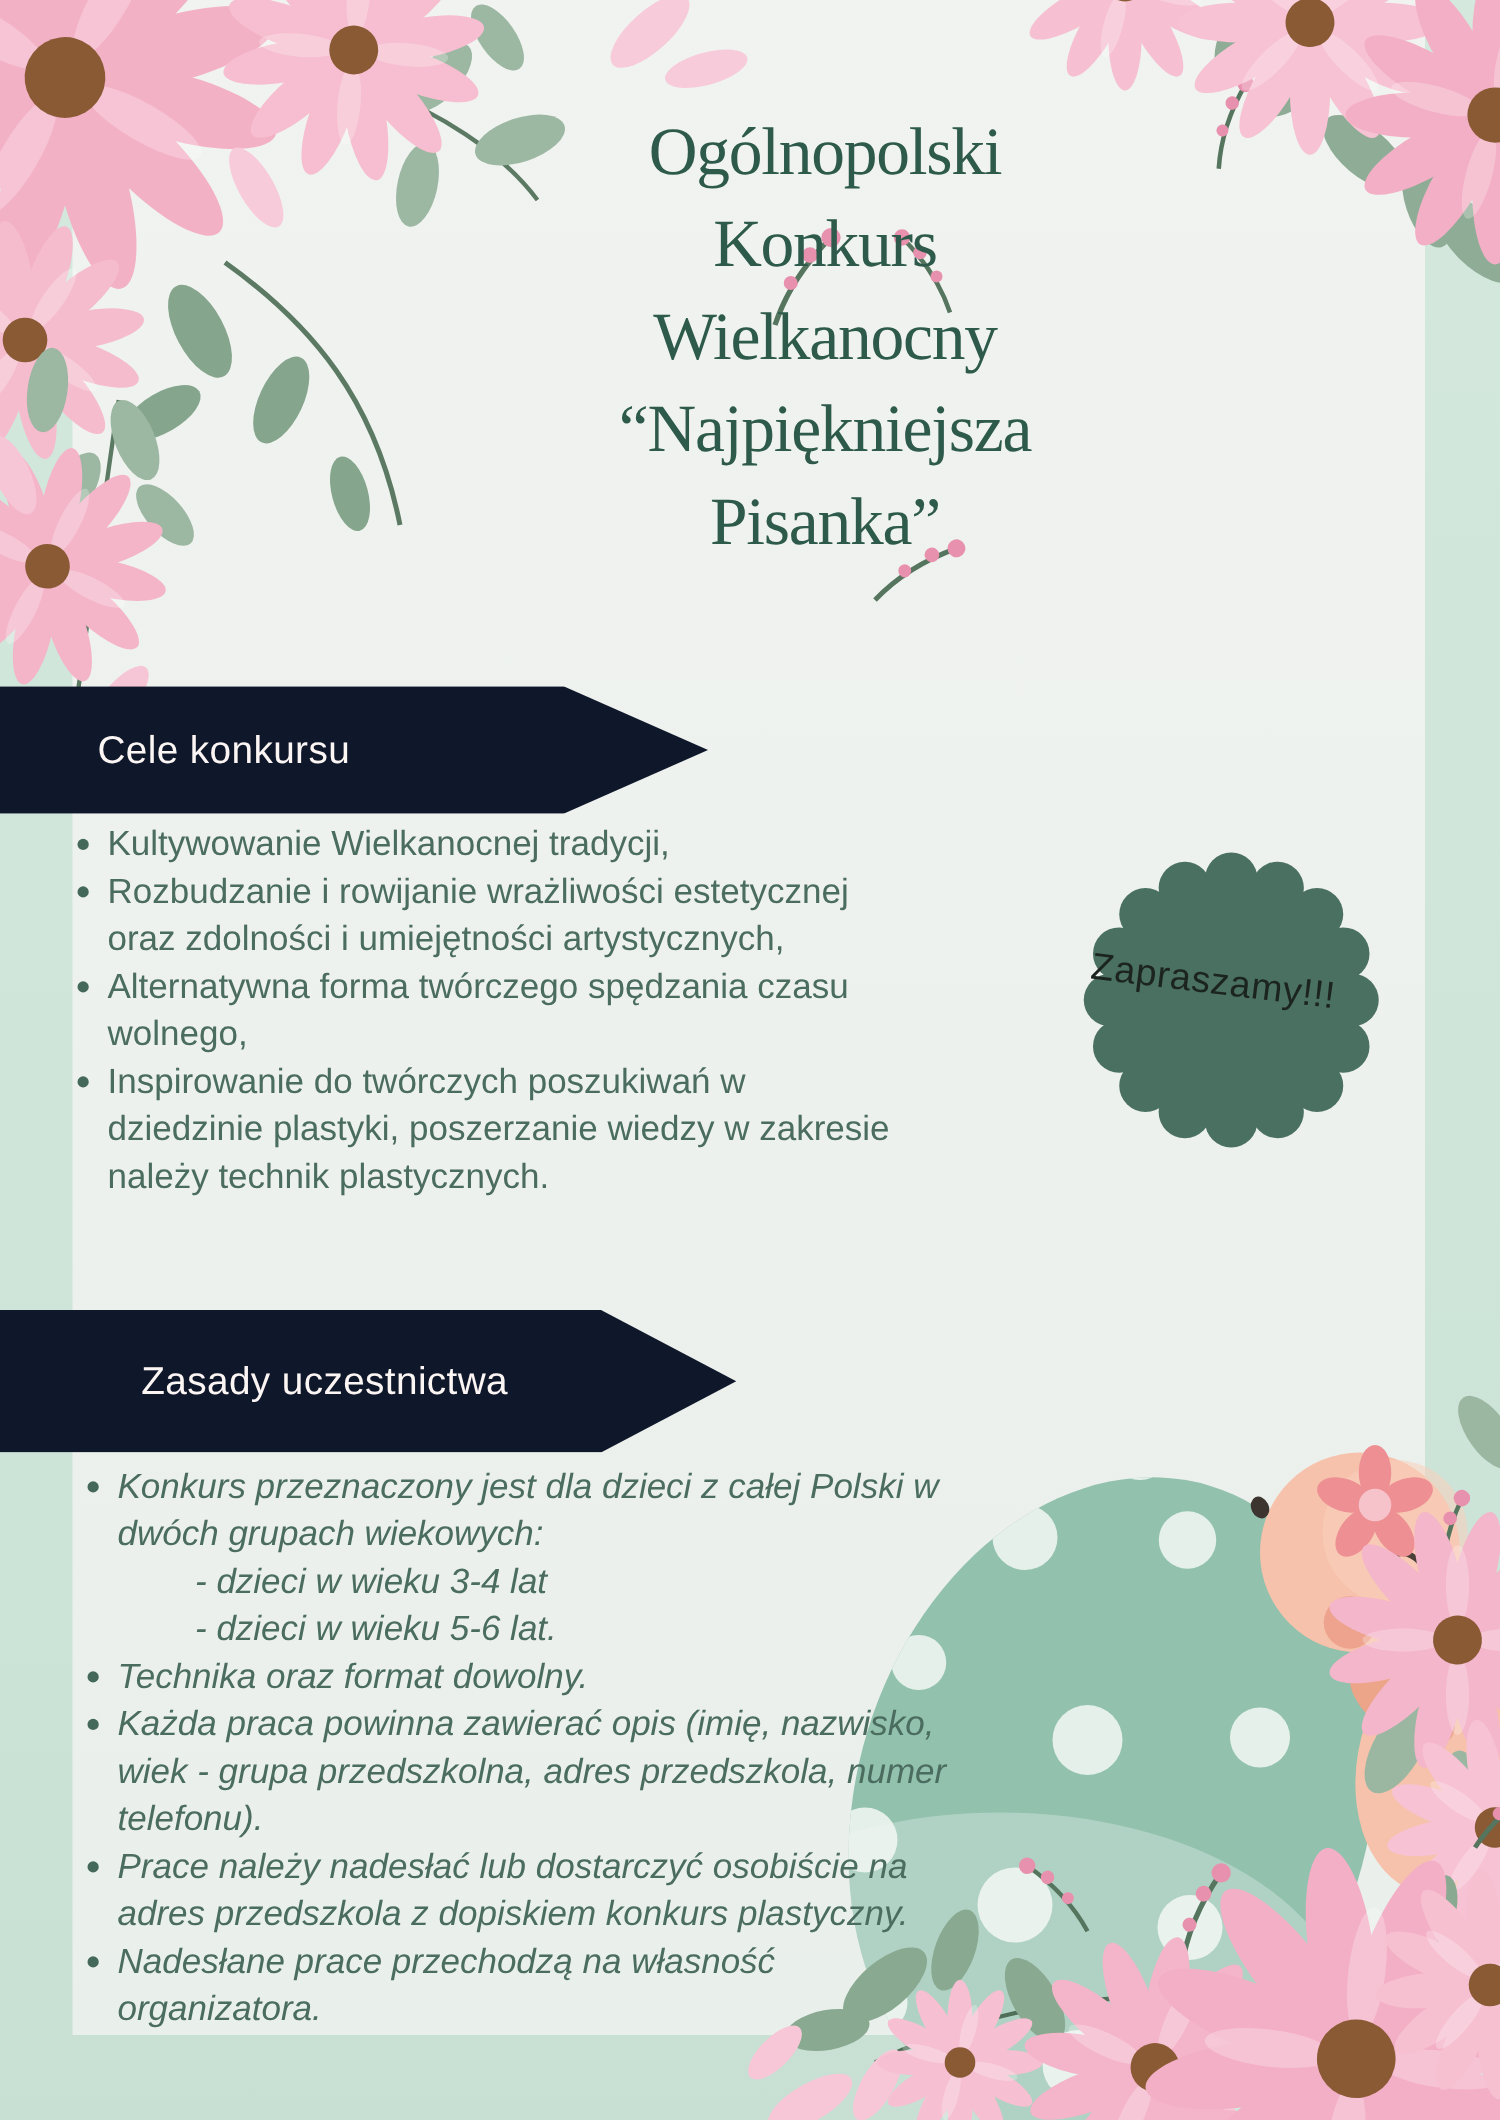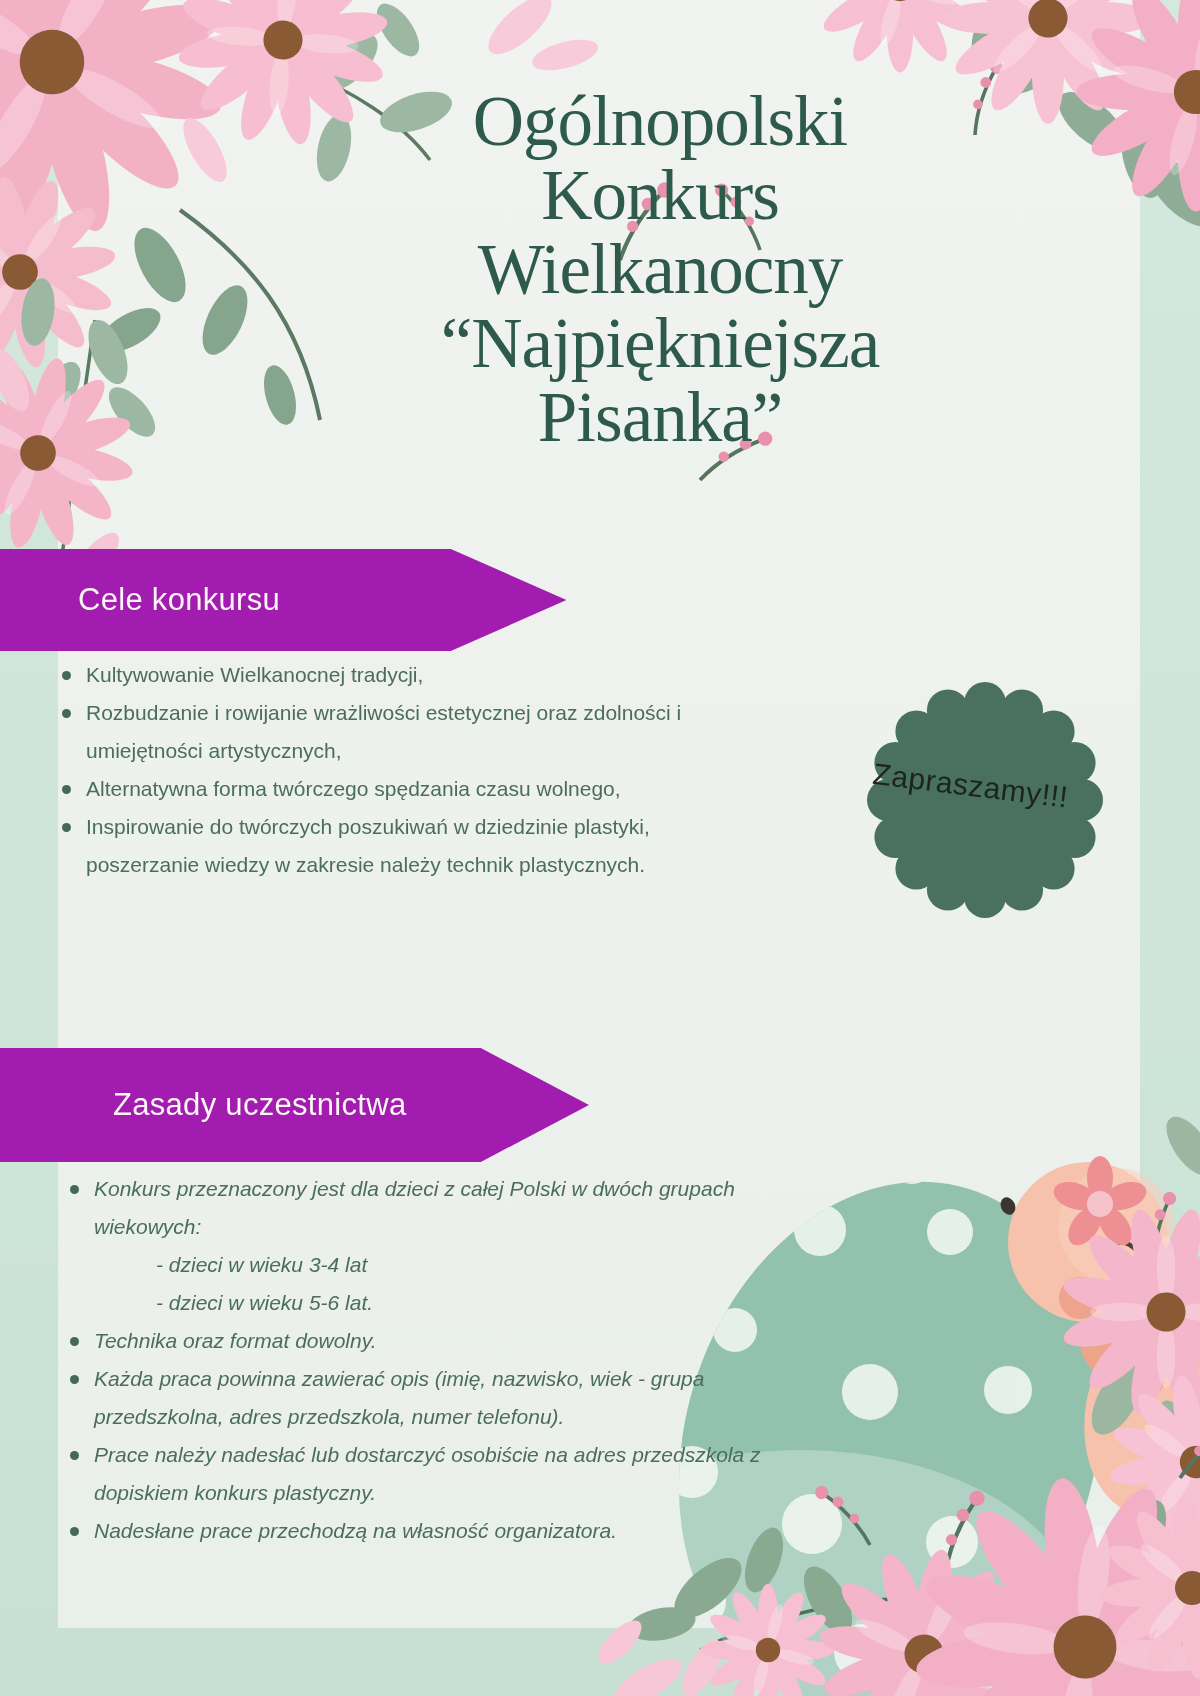--- a/index.html
+++ b/index.html
@@ -11,33 +11,33 @@
   .panel{
     position:absolute;left:58px;top:0;width:1082px;height:1628px;
     background:linear-gradient(180deg,#f0f3f0 0%,#edf1ee 60%,#e9efeb 100%);
     z-index:1;
   }
   .deco{position:absolute;left:0;top:0;width:1200px;height:1696px;z-index:2;pointer-events:none;}
   .title{
     position:absolute;left:205px;top:84px;width:910px;z-index:3;
     text-align:center;color:#2d5a4b;
     font-family:"Liberation Serif",serif;
-    font-size:71px;line-height:74px;font-weight:400;letter-spacing:-1px;
+    font-size:54px;line-height:74px;font-weight:400;letter-spacing:-1px;
   }
   .banner{
-    position:absolute;left:0;z-index:3;background:#a21caf;
+    position:absolute;left:0;z-index:3;background:#0f172a;
     display:flex;align-items:center;
     color:#fbf5f3;font-size:31px;letter-spacing:.3px;
   }
   .banner .heading{white-space:nowrap;}
   .banner1{top:549px;width:500px;height:102px;padding-left:78px;
     clip-path:polygon(0 0,78% 0,98% 50%,78% 100%,0 100%);}
   .banner2{top:1048px;width:488px;height:114px;padding-left:113px;
     clip-path:polygon(0 0,80% 0,98% 50%,80% 100%,0 100%);}
-  .list{position:absolute;z-index:3;color:#4b6d60;font-size:21px;line-height:38px;}
+  .list{position:absolute;z-index:3;color:#4b6d60;font-size:28px;line-height:38px;}
   .list ul{list-style:none;margin:0;padding:0;}
   .list li{position:relative;padding-left:26px;}
   .dot{position:absolute;left:2px;top:15px;width:9px;height:9px;border-radius:50%;background:#44695a;}
   .subline{padding-left:62px;}
   .list1{left:60px;top:656px;width:660px;}
   .list2{left:68px;top:1170px;width:700px;font-style:italic;}
   .badge-label{
     position:absolute;left:872px;top:772px;width:250px;z-index:3;
     transform:rotate(7deg);color:#1c241f;font-size:30px;font-weight:500;
     letter-spacing:.5px;white-space:nowrap;

